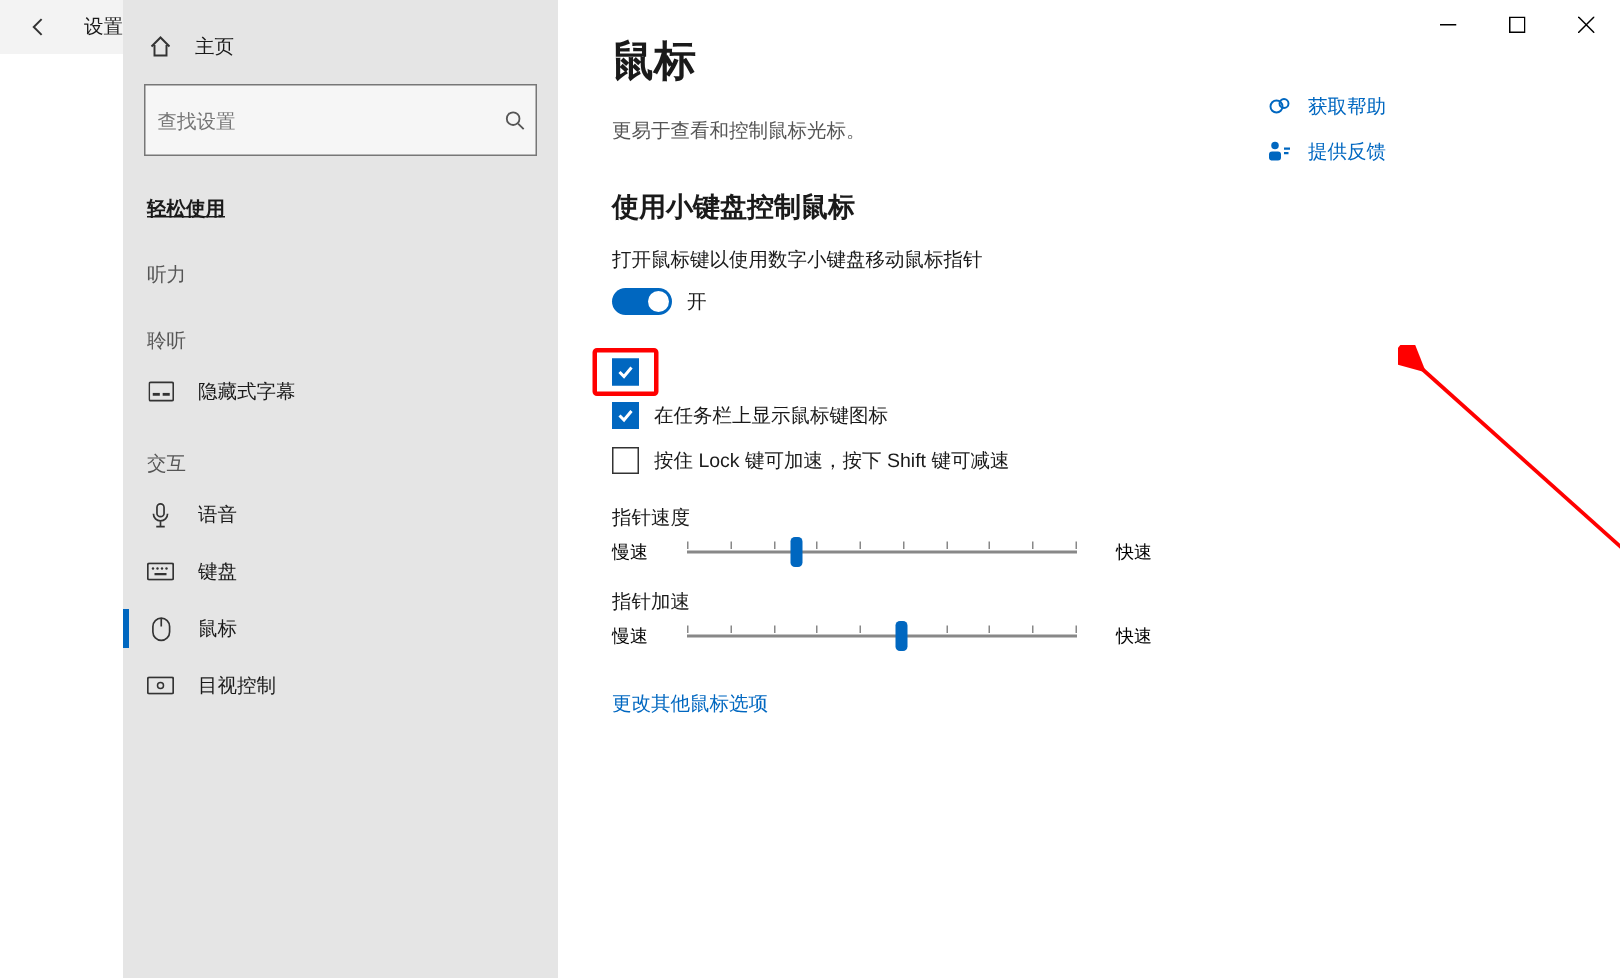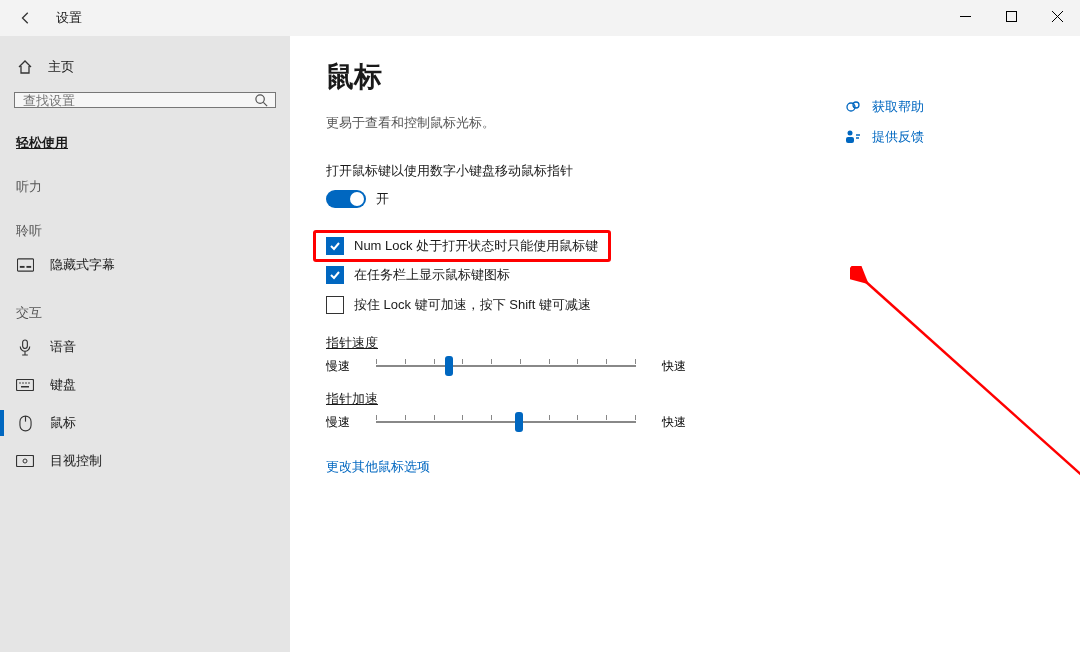--- a/index.html
+++ b/index.html
@@ -1,28 +1,28 @@
 <!DOCTYPE html>
 <html><head>
 <meta charset="utf-8">
 <style>
   * { box-sizing: border-box; margin: 0; padding: 0; }
   html, body { width: 1080px; height: 652px; font-family: "Microsoft YaHei", "Segoe UI", sans-serif; font-size: 13px; color: #1a1a1a; background: #fff; overflow: hidden; }
-  .window { width: 1080px; height: 652px; display: flex; flex-direction: column; position: relative; }
+  .window { width: 1080px; height: 652px; display: flex; flex-direction: row; position: relative; }
   .titlebar { height: 36px; display: flex; align-items: center; padding-left: 16px; background: #f3f3f3; }
   .titlebar .back { width: 20px; height: 20px; display: flex; align-items: center; justify-content: center; margin-right: 20px; cursor: pointer; }
   .titlebar .title { font-size: 13px; }
   .winbtns { position: absolute; top: 0; right: 0; height: 32px; display: flex; }
   .winbtn { width: 46px; height: 32px; display: flex; align-items: center; justify-content: center; cursor: pointer; }
   .body { flex: 1; display: flex; }
   .sidebar { width: 290px; background: #e5e5e5; display: flex; flex-direction: column; padding-top: 14px; }
   .home-row { display: flex; align-items: center; padding: 8px 16px; gap: 14px; cursor: pointer; }
   .home-row .icn { width: 18px; height: 18px; display:flex; align-items:center; justify-content:center; }
   .search-wrap { margin: 8px 14px 14px 14px; position: relative; }
-  .search { width: 100%; height: 16px; border: 1px solid #777; background: #f6f6f6; padding: 0 30px 0 8px; font-size: 13px; outline: none; }
+  .search { width: 100%; height: 48px; border: 1px solid #777; background: #f6f6f6; padding: 0 30px 0 8px; font-size: 13px; outline: none; }
   .search-icn { position: absolute; right: 6px; top: 50%; transform: translateY(-50%); width: 18px; height:18px; display:flex; align-items:center; justify-content:center; pointer-events:none; }
   .cat { font-weight: bold; font-size: 13px; padding: 12px 16px 6px 16px; text-decoration: underline; }
   .group { font-size: 13px; color: #555; padding: 20px 16px 6px 16px; }
   .nav-item { display: flex; align-items: flex-start; gap: 16px; padding: 10px 16px; cursor: pointer; position: relative; }
   .nav-item.active::before { content:""; position:absolute; left:0; top:6px; bottom:6px; width:4px; background:#0067c0; }
   .nav-item .icn { width: 18px; height: 18px; display:flex; align-items:center; justify-content:center; color:#333; }
   .main { flex: 1; padding: 22px 36px 20px 36px; position: relative; overflow:hidden; }
   h1 { font-size: 28px; font-weight: 600; margin-bottom: 18px; }
   .sub { color: #555; margin-bottom: 30px; font-size: 13px; }
   h2 { font-size: 18px; font-weight: 600; margin-bottom: 14px; }
@@ -30,21 +30,21 @@
   .toggle-row { display:flex; align-items:center; gap:10px; margin-bottom: 22px; }
   .toggle { width: 40px; height: 18px; border-radius: 10px; background: #0067c0; position: relative; cursor:pointer; }
   .toggle .knob { position:absolute; right:2px; top:2px; width:14px; height:14px; border-radius:50%; background:#fff; }
   .check-row { display:flex; align-items:center; gap:10px; padding: 6px 0; }
   .chk { width:18px; height:18px; border:1px solid #333; display:flex; align-items:center; justify-content:center; cursor:pointer; flex-shrink:0; }
   .chk.checked { background:#0067c0; border-color:#0067c0; }
   .chk.checked svg { display:block; }
   .chk svg { display:none; }
   .highlight { border: 3px solid #ff0000; border-radius: 3px; padding: 4px 10px; display:inline-flex; margin-left:-13px; margin-bottom:-2px; }
   .slider-block { margin-top: 14px; }
-  .slider-label { font-size:13px; margin-bottom:4px;text-decoration:underline; }
+  .slider-label { font-size:13px; margin-bottom:4px; }
   .slider-row { display:flex; align-items:center; gap:26px; font-size:12px; color:#000000; }
   .slider { width: 260px; height: 20px; position:relative; cursor:pointer; }
   .track { position:absolute; left:0; right:0; top:50%; height:2px; background:#888; transform:translateY(-50%); }
   .ticks { position:absolute; left:0; right:0; top:3px; height:14px; display:flex; justify-content:space-between; }
   .ticks span { width:1px; height:5px; background:#888; }
   .thumb { position:absolute; top:50%; width:8px; height:20px; background:#0067c0; border-radius:3px; transform:translate(-50%,-50%); }
   .link { color:#0067c0; font-size:13px; margin-top:26px; display:inline-block; cursor:pointer; }
   .sidepanel { position:absolute; top:56px; right:56px; width:180px; }
   .sp-row { display:flex; align-items:center; gap:10px; color:#0067c0; font-size:13px; padding:6px 0; cursor:pointer; }
   .sp-row .icn { color:#0067c0; width:18px; height:18px; display:flex; align-items:center; justify-content:center; }
@@ -156,36 +156,36 @@
             </svg>
           </span>
         <span>目视控制</span>
       </div>
     </div>
 
     <div class="main">
       <h1>鼠标</h1>
       <div class="sub">更易于查看和控制鼠标光标。</div>
 
+      <h2>使用小键盘控制鼠标</h2>
       <div class="desc">打开鼠标键以使用数字小键盘移动鼠标指针</div>
       <div class="toggle-row">
         <div class="toggle">
             <div class="knob"></div>
           </div>
         <span>开</span>
       </div>
 
       <div class="highlight">
         <div class="check-row" style="padding:0;">
           <div class="chk checked">
               <svg width="12" height="12" viewBox="0 0 12 12">
                 <path d="M2 6 L5 9 L10 3" fill="none" stroke="#fff" stroke-width="2"></path>
               </svg>
             </div>
-          <span>Num Lock 处于打开状态时只能使用鼠标键</span>
         </div>
       </div>
       <div class="check-row">
         <div class="chk checked">
             <svg width="12" height="12" viewBox="0 0 12 12">
               <path d="M2 6 L5 9 L10 3" fill="none" stroke="#fff" stroke-width="2"></path>
             </svg>
           </div>
         <span>在任务栏上显示鼠标键图标</span>
       </div>

